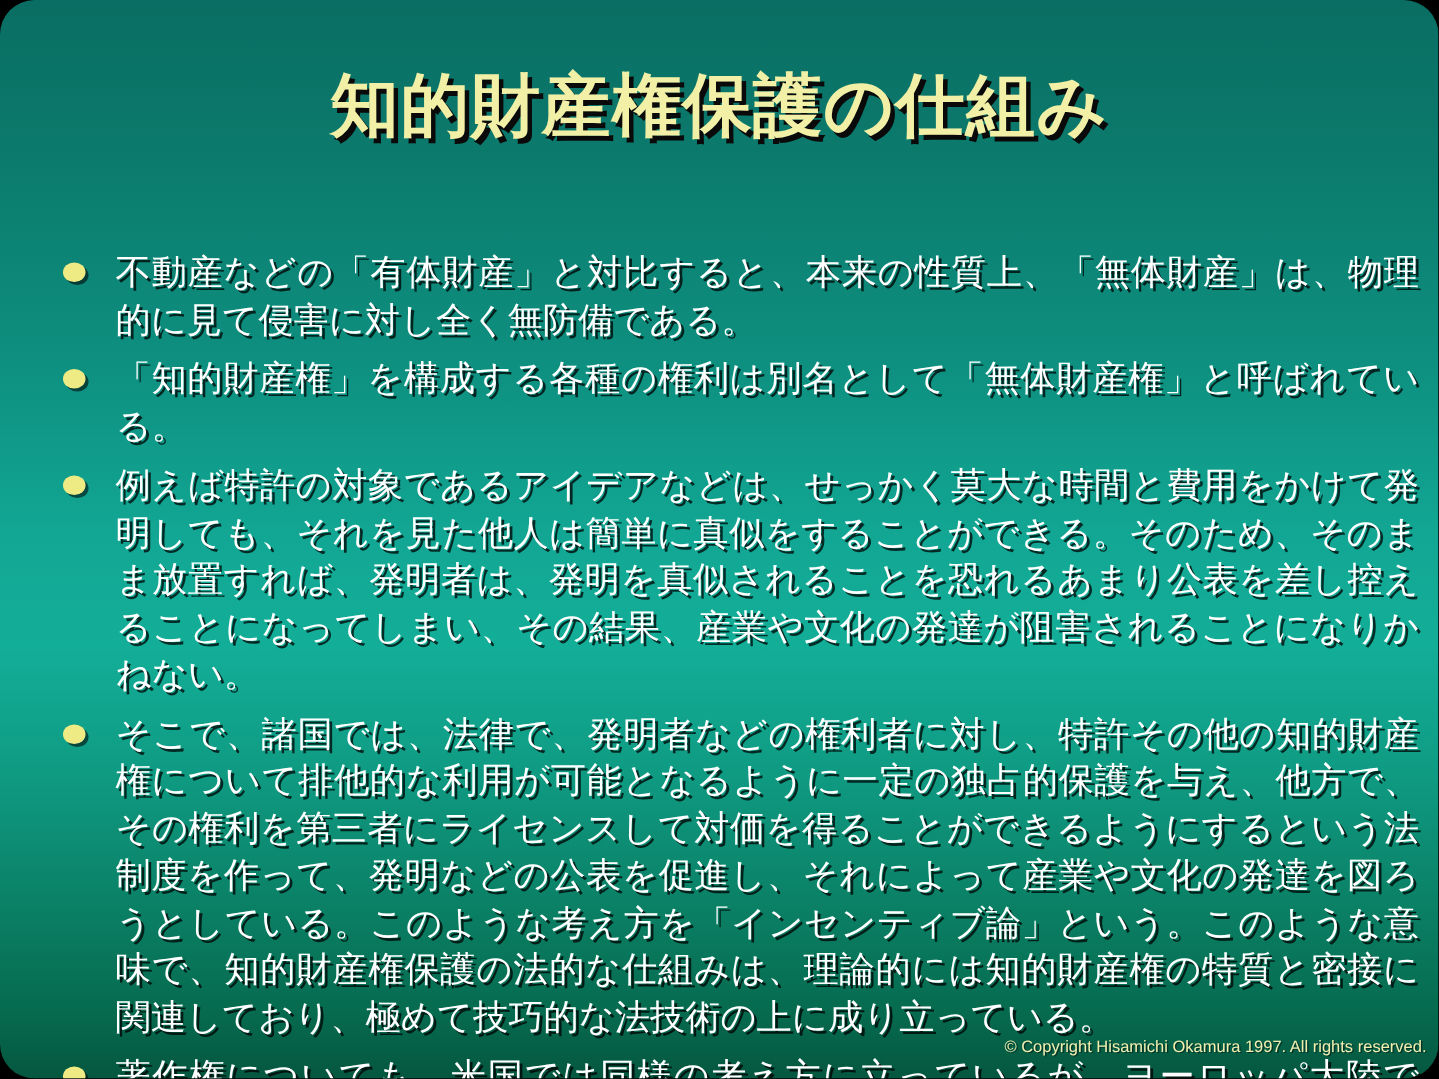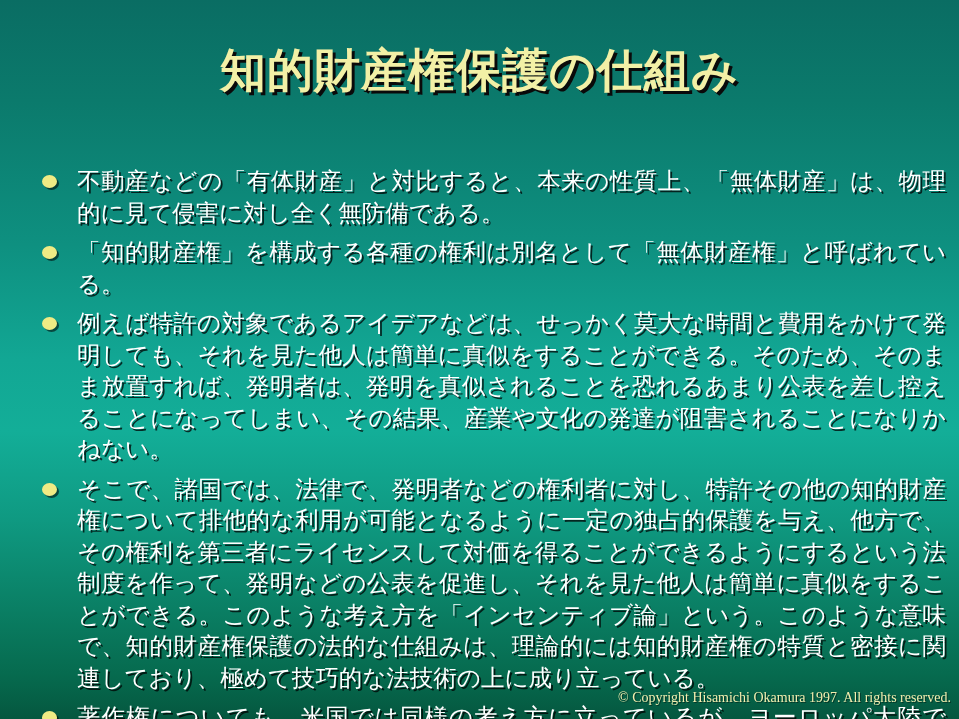--- a/index.html
+++ b/index.html
@@ -16,20 +16,21 @@
         #0a6d63 0%,
         #0b7a6c 14%,
         #0e9080 34%,
         #12a794 50%,
         #13ae98 60%,
         #0f9a82 72%,
         #0a7e63 85%,
         #066a4e 94%,
         #05573f 100%);
     font-family: "Liberation Sans", "DejaVu Sans", sans-serif;
+    border-radius: 23px;
     -webkit-font-smoothing: none;
   }
 
   
   .title {
     position: absolute;
     left: 0;
     top: 42px;
     width: 959px;
     text-align: center;
@@ -72,22 +73,22 @@
     text-align: justify;
     text-justify: inter-character;
     letter-spacing: 0px;
   }
 
   
   .footer {
     position: absolute;
     right: 8px;
     bottom: 14px;
-    font-family: Liberation Serif, serif;
-    font-size: 14px;
+    font-family: Liberation Sans, sans-serif;
+    font-size: 11px;
     line-height: 14px;
     color: #f3efb0;
     white-space: nowrap;
     text-shadow: 1px 1px 0 rgba(0,0,0,0.45);
   }
 </style>
 </head>
 <body>
 
 <div class="slide">
@@ -106,21 +107,21 @@
       <div class="bullet-text">「知的財産権」を構成する各種の権利は別名として「無体財産権」と呼ばれている。</div>
     </div>
 
     <div class="bullet-row">
       <span class="bullet-dot"></span>
       <div class="bullet-text">例えば特許の対象であるアイデアなどは、せっかく莫大な時間と費用をかけて発明しても、それを見た他人は簡単に真似をすることができる。そのため、そのまま放置すれば、発明者は、発明を真似されることを恐れるあまり公表を差し控えることになってしまい、その結果、産業や文化の発達が阻害されることになりかねない。</div>
     </div>
 
     <div class="bullet-row">
       <span class="bullet-dot"></span>
-      <div class="bullet-text">そこで、諸国では、法律で、発明者などの権利者に対し、特許その他の知的財産権について排他的な利用が可能となるように一定の独占的保護を与え、他方で、その権利を第三者にライセンスして対価を得ることができるようにするという法制度を作って、発明などの公表を促進し、それを見た他人は簡単に真似をすることができる。このような考え方を「インセンティブ論」という。このような意味で、知的財産権保護の法的な仕組みは、理論的には知的財産権の特質と密接に関連しており、極めて技巧的な法技術の上に成り立っている。</div>
+      <div class="bullet-text">そこで、諸国では、法律で、発明者などの権利者に対し、特許その他の知的財産権について排他的な利用が可能となるように一定の独占的保護を与え、他方で、その権利を第三者にライセンスして対価を得ることができるようにするという法制度を作って、発明などの公表を促進し、それによって産業や文化の発達を図ろうとしている。このような考え方を「インセンティブ論」という。このような意味で、知的財産権保護の法的な仕組みは、理論的には知的財産権の特質と密接に関連しており、極めて技巧的な法技術の上に成り立っている。</div>
     </div>
 
     <div class="bullet-row">
       <span class="bullet-dot"></span>
       <div class="bullet-text">著作権についても、米国では同様の考え方に立っているが、ヨーロッパ大陸では、歴史的に、むしろ著作権は人間の精神活動の成果であるという見地から、天賦の人権つまり自然権として保護されるという考え方が有力であった。</div>
     </div>
 
   </div>
 
   <div class="footer">© Copyright Hisamichi Okamura 1997. All rights reserved.</div>

